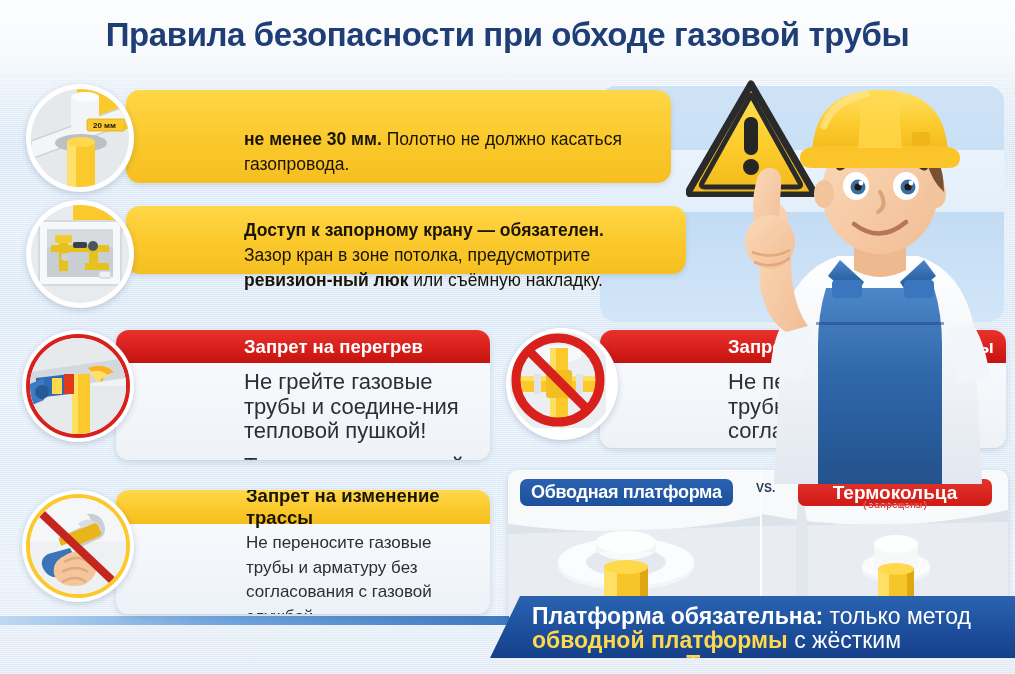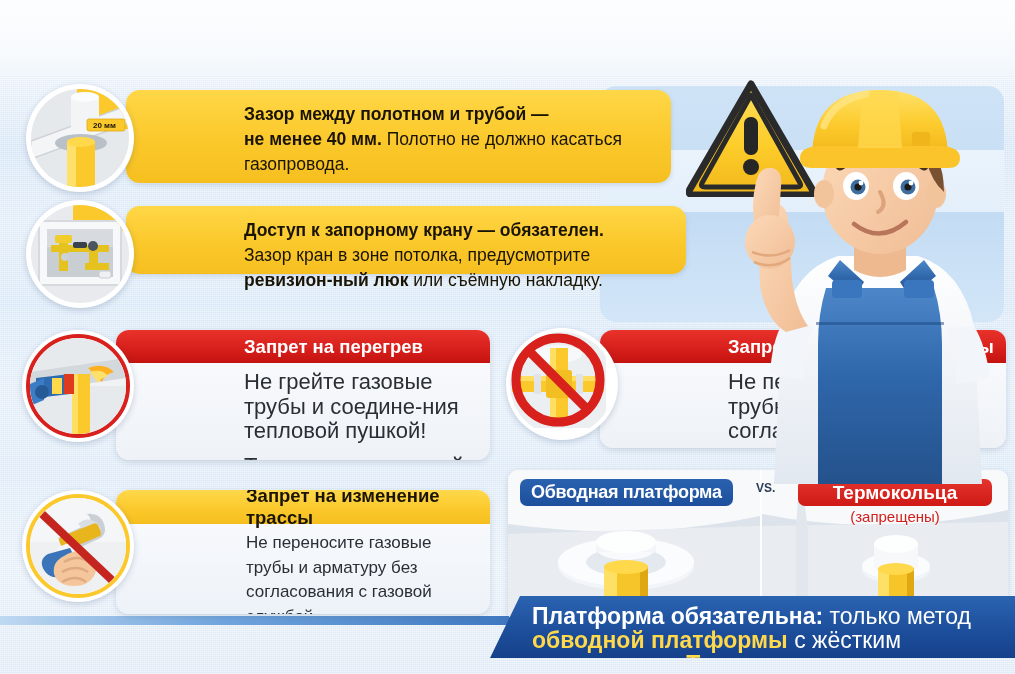--- a/index.html
+++ b/index.html
@@ -229,27 +229,28 @@
     background: none;
   }
   .tag-red {
     left: 290px; top: 9px;
     height: 27px; width: 194px;
     background: linear-gradient(180deg, #e4332c 0%, #cf1a16 100%);
     font-size: 19px;
   }
   .tag-sub {
     position: absolute;
-    left: 290px; top: 38px;
+    left: 290px; top: 30px;
     width: 194px;
     text-align: center;
-    font-size: 15px;
+    font-size: 10px;
     color: #d2211c;
     z-index: 6;
     text-shadow: 0 1px 1px rgba(255,255,255,0.9);
+    font-family: Liberation Mono, monospace;
   }
 
   
   .bottom-rule {
     position: absolute;
     left: 0; top: 616px;
     width: 1015px; height: 9px;
     background: linear-gradient(90deg, #bed8f1 0%, #6fa4dd 22%, #2b66b4 62%, #1d4f9c 100%);
     z-index: 5;
   }
@@ -271,20 +272,21 @@
   }
   .bottom-banner b { font-weight: 700; }
   .hl { color: #ffd84b; font-weight: 700; }
 </style>
 </head>
 <body>
 
 <div id="poster">
 
   <div class="header-band"></div>
+  <div class="poster-title">Правила безопасности при обходе газовой трубы</div>
 
   <div class="hero-panel"></div>
   <div class="hero-panel-2"></div>
 
   <div class="warn-tri">
     <svg viewBox="0 0 130 118" width="130" height="118">
       <defs>
         <linearGradient id="triG" x1="0" y1="0" x2="0" y2="1">
           <stop offset="0%" stop-color="#ffe05a"></stop>
           <stop offset="55%" stop-color="#fccd2b"></stop>
@@ -372,22 +374,22 @@
       <path d="M58 84 Q58 72 80 72 L196 72 Q218 72 218 84 Q218 94 206 94 L70 94 Q58 94 58 84 Z" fill="#fbc42a"></path>
       <path d="M120 18 q18 -4 36 0 l4 56 -44 0 z" fill="#ffd84f" opacity="0.75"></path>
       <rect x="170" y="58" width="18" height="14" rx="3" fill="#f0b51a"></rect>
       <path d="M82 52 Q92 26 124 20" stroke="#ffe382" stroke-width="7" fill="none" stroke-linecap="round" opacity="0.8"></path>
     </svg>
   </div>
 
   <div class="card">
     <div class="ybanner" style="left:126px; top:90px; width:545px; height:93px;">
       <div class="txt">
-        <b>Зазор между полотном и трубой —</b><br>
-        <b>не менее 40 мм.</b><span> Полотно не должно касаться газопровода.</span>
+        <br>
+        <b>не менее 30 мм.</b><span> Полотно не должно касаться газопровода.</span>
       </div>
     </div>
     <div class="thumb" style="left:26px; top:84px; width:108px; height:108px;">
       <div class="inner" style="left:5px; top:5px; width:98px; height:98px;">
         <svg viewBox="0 0 98 98" width="98" height="98">
           <rect width="98" height="98" fill="#e6e9ec"></rect>
           <rect x="46" y="0" width="52" height="40" fill="#fbc92c"></rect>
           <path d="M0 52 L98 16 L98 34 L0 70 Z" fill="#f3f5f7" stroke="#ccd2d8" stroke-width="1.4"></path>
           <rect x="40" y="6" width="28" height="34" rx="4" fill="#f2f4f6"></rect>
           <ellipse cx="54" cy="8" rx="14" ry="5" fill="#fbfcfd"></ellipse>

